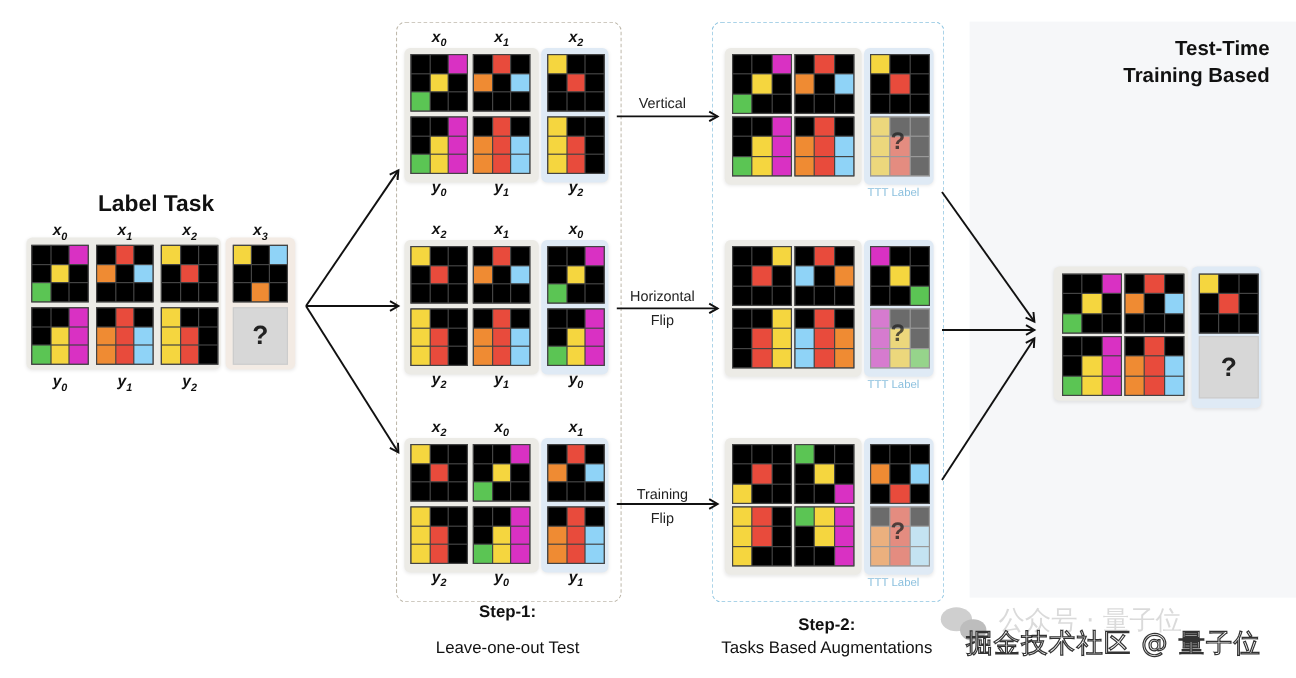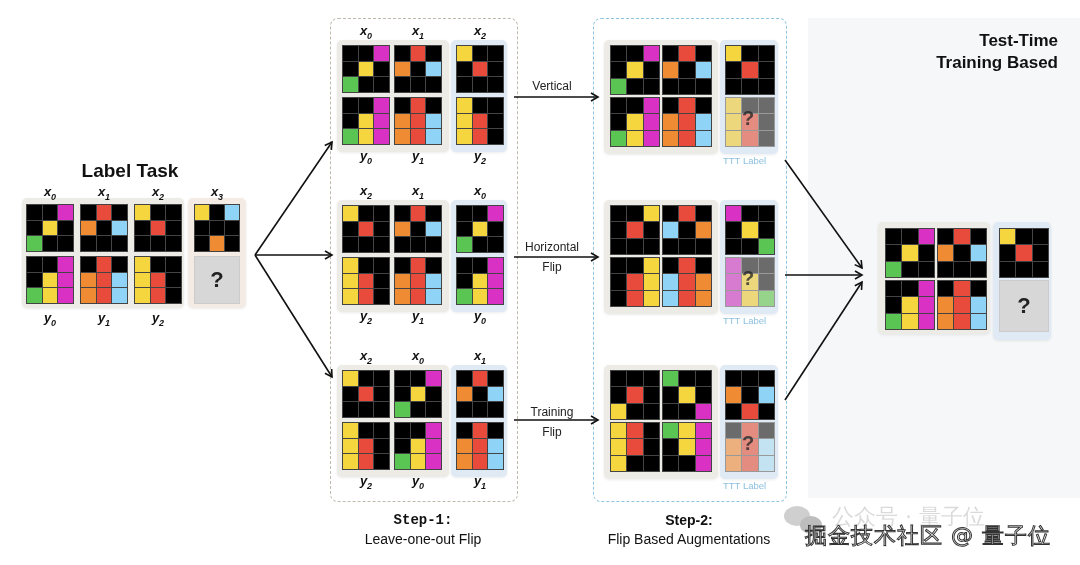--- a/index.html
+++ b/index.html
@@ -645,21 +645,21 @@
 </div>
 <div class="op" style="left:514px;top:237px;width:76px;">
   <div>Horizontal</div>
   <div>Flip</div>
 </div>
 <div class="op" style="left:514px;top:402px;width:76px;">
   <div>Training</div>
   <div>Flip</div>
 </div>
 
-<div class="steptitle" style="left:330px;top:512px;width:186px;font-family:Liberation Mono, monospace;">Step-1:</div>
-<div class="stepsub" style="left:320px;top:531px;width:206px;">Leave-one-out Flip</div>
+<div class="steptitle" style="left:330px;top:501px;width:186px;">Step-1:</div>
+<div class="stepsub" style="left:320px;top:531px;width:206px;">Leave-one-out Test</div>
 <div class="steptitle" style="left:593px;top:512px;width:192px;">Step-2:</div>
-<div class="stepsub" style="left:573px;top:531px;width:232px;">Flip Based Augmentations</div>
+<div class="stepsub" style="left:573px;top:531px;width:232px;">Tasks Based Augmentations</div>
 
 <div class="abs" style="left:784px;top:506px;width:26px;height:20px;border-radius:50%;background:#cfcfcf;"></div>
 <div class="abs" style="left:800px;top:516px;width:22px;height:18px;border-radius:50%;background:#bdbdbd;"></div>
 <div class="watermark2" style="left:832px;top:502px;">公众号 · 量子位</div>
 <div class="watermark" style="left:805px;top:521px;">掘金技术社区 @ 量子位</div>
 
 </body></html>

